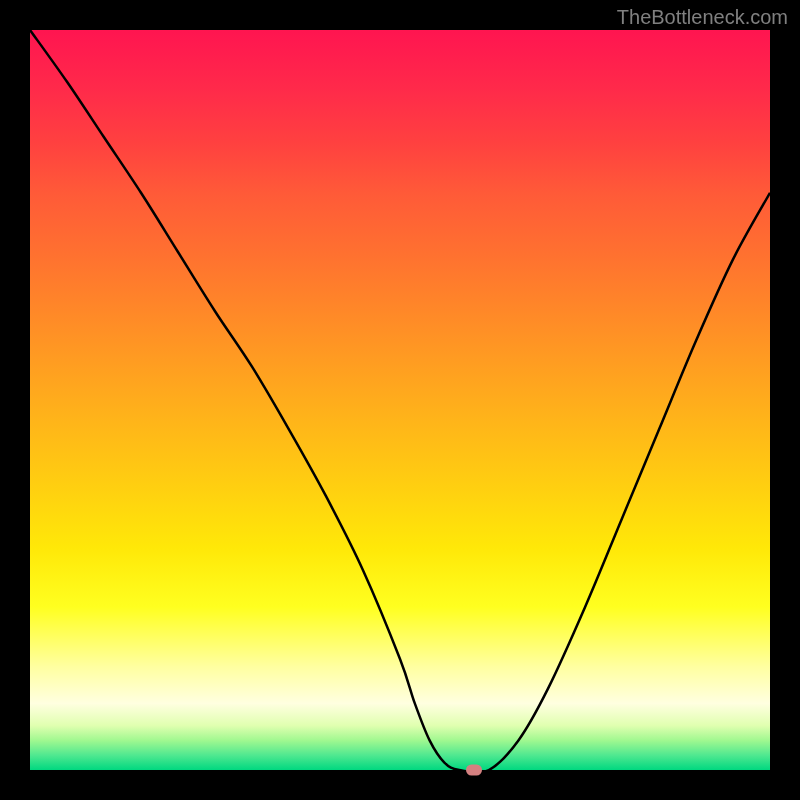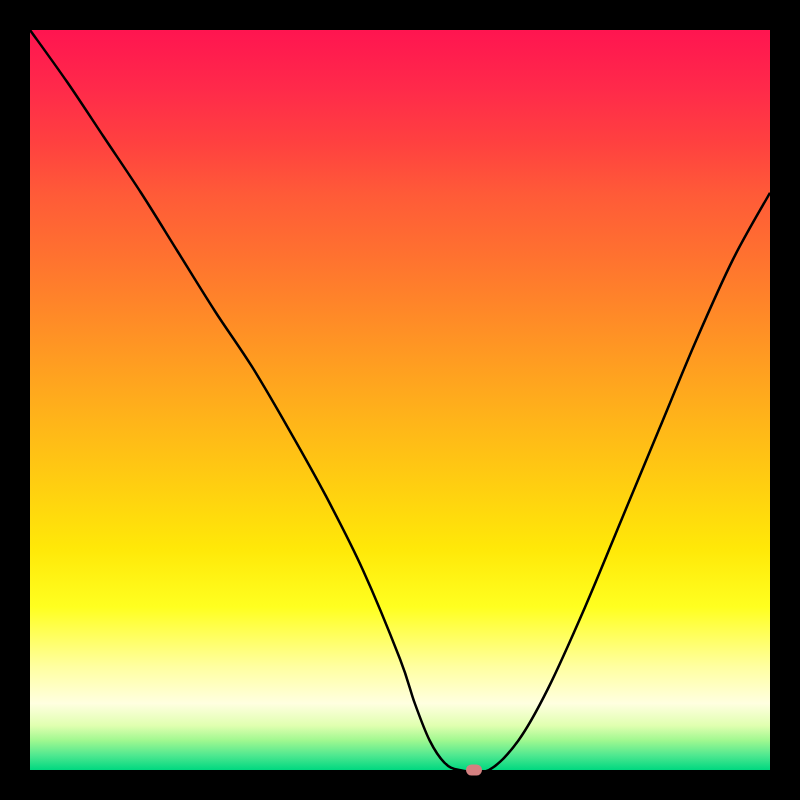--- a/index.html
+++ b/index.html
@@ -58,19 +58,20 @@
     font-family: Arial, Helvetica, sans-serif;
     font-size: 20px;
     color: #808080;
     font-weight: normal;
   }
 </style>
 </head>
 <body>
 
 <div class="chart-container">
+  <div class="watermark">TheBottleneck.com</div>
   <div class="plot-area">
     <svg class="curve-svg" viewBox="0 0 740 740" preserveAspectRatio="none">
       <path id="curve-path" fill="none" stroke="#000000" stroke-width="2.5" d="M 0,0 C 6.166666666666667,8.633333333333326 24.666666666666664,33.916666666666615 37,51.799999999999955 C 49.333333333333336,69.6833333333333 61.666666666666664,88.80000000000007 74,107.30000000000007 C 86.33333333333333,125.80000000000007 98.66666666666667,143.6833333333333 111,162.79999999999995 C 123.33333333333333,181.9166666666666 135.66666666666666,202.26666666666665 148,222 C 160.33333333333334,241.73333333333335 172.66666666666666,262.0833333333333 185,281.2 C 197.33333333333334,300.31666666666666 209.66666666666666,316.96666666666664 222,336.7 C 234.33333333333334,356.43333333333334 246.66666666666666,378.01666666666665 259,399.59999999999997 C 271.3333333333333,421.1833333333333 283.6666666666667,442.76666666666665 296,466.2 C 308.3333333333333,489.6333333333333 320.6666666666667,513.0666666666667 333,540.2 C 345.3333333333333,567.3333333333334 361.3666666666667,606.8 370,629 C 378.6333333333333,651.2 379.8666666666667,659.8333333333333 384.8,673.4 C 389.73333333333335,686.9666666666667 394.6666666666667,700.5333333333333 399.6,710.4 C 404.53333333333336,720.2666666666667 409.4666666666667,727.6666666666667 414.40000000000003,732.6 C 419.33333333333337,737.5333333333333 421.8,738.7666666666667 429.2,740 C 436.59999999999997,741.2333333333333 448.93333333333334,744.9333333333334 458.8,740 C 468.6666666666667,735.0666666666666 478.53333333333336,723.9666666666667 488.40000000000003,710.4 C 498.2666666666667,696.8333333333333 506.9,680.8 518,658.6 C 529.1,636.4000000000001 542.6666666666666,605.5666666666667 555,577.2 C 567.3333333333334,548.8333333333334 579.6666666666666,518 592,488.4 C 604.3333333333334,458.79999999999995 616.6666666666666,429.19999999999993 629,399.59999999999997 C 641.3333333333334,370 653.6666666666666,339.1666666666667 666,310.8 C 678.3333333333334,282.43333333333334 690.6666666666666,254.06666666666672 703,229.40000000000003 C 715.3333333333334,204.73333333333335 733.8333333333334,173.89999999999998 740,162.79999999999995 "></path>
     </svg>
     <div class="marker" id="marker" style="left: 444px; top: 740px;"></div>
   </div>
 </div>
 
 </body></html>

